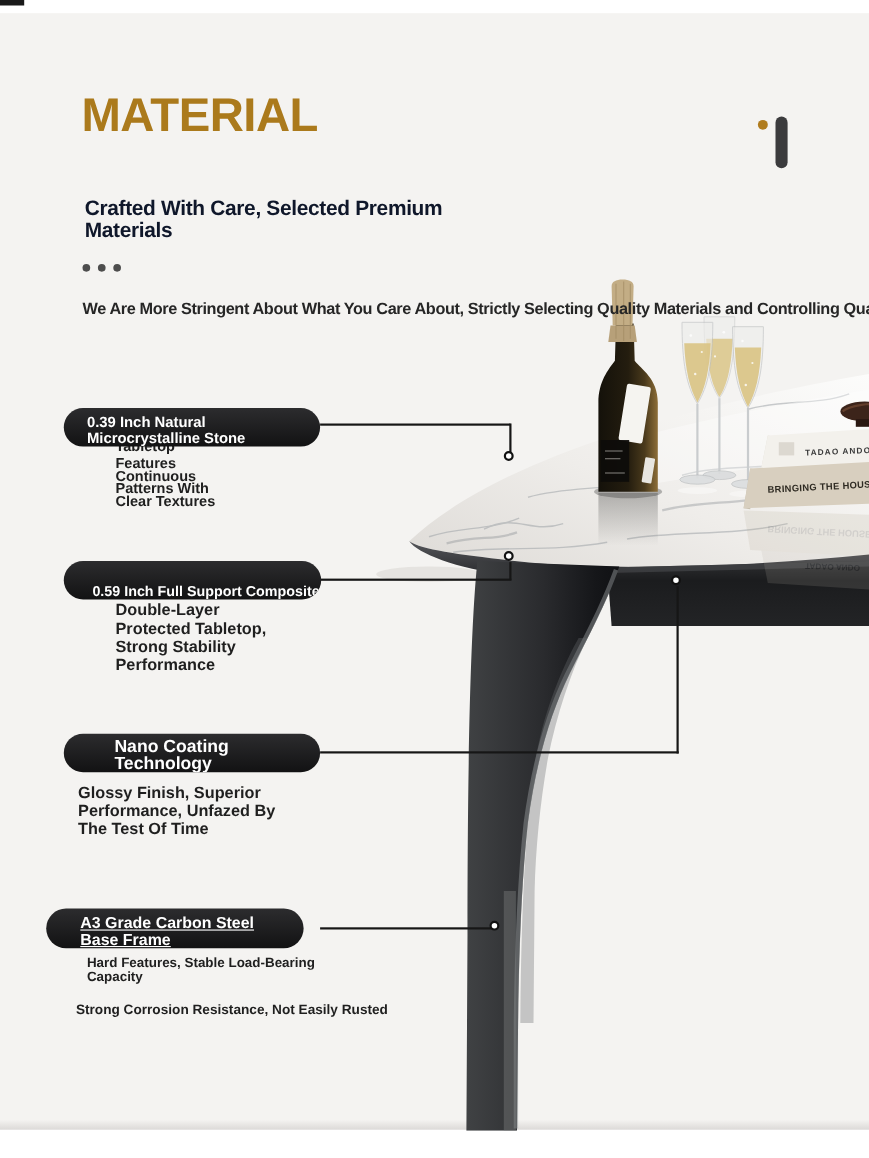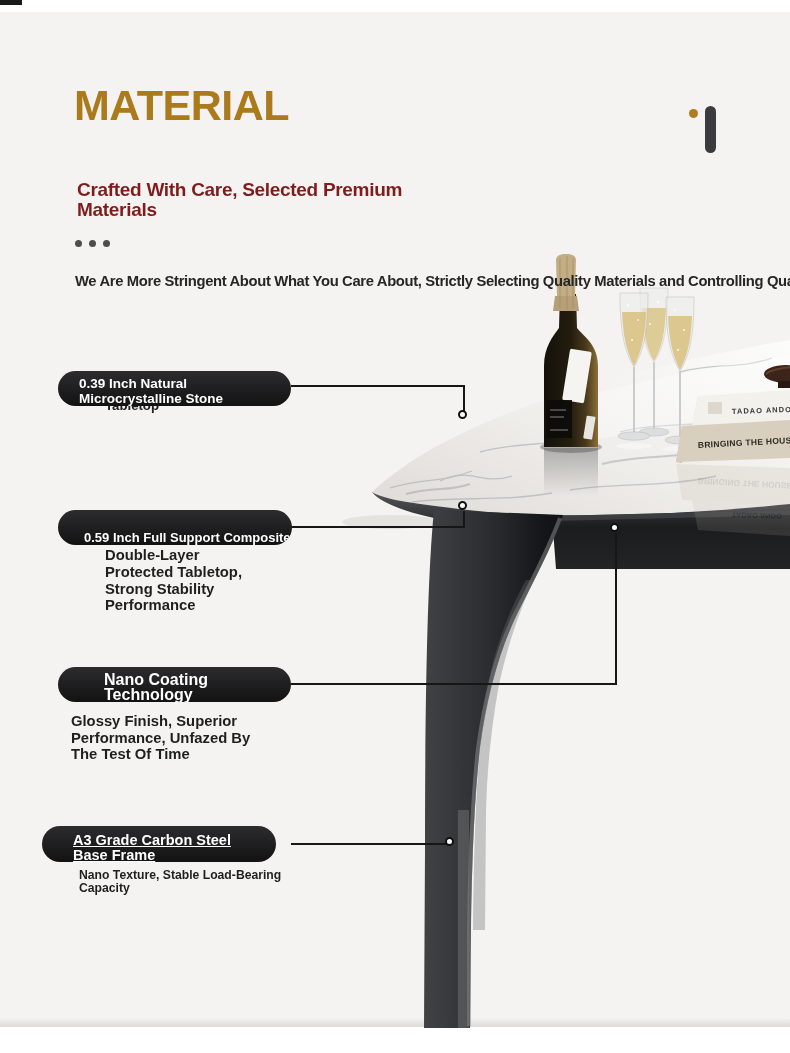--- a/index.html
+++ b/index.html
@@ -14,21 +14,21 @@
   .panel::after{content:"";position:absolute;left:0;bottom:0;width:100%;height:9px;
         background:linear-gradient(to bottom, rgba(0,0,0,0), rgba(90,85,80,0.16));}
   .corner-mark{position:absolute;left:0;top:0;width:22px;height:5px;background:#191919;z-index:5;}
 
   .title{position:absolute;left:74px;top:81px;font-size:43px;font-weight:700;color:var(--accent);
         letter-spacing:-0.5px;z-index:2;}
   .deco{position:absolute;left:688px;top:104px;z-index:2;width:40px;height:52px;}
   .gold-dot{position:absolute;left:1px;top:5px;width:9px;height:9px;border-radius:50%;background:#b07c1e;}
   .dark-bar{position:absolute;left:17px;top:2px;width:11px;height:47px;border-radius:6px;background:#3b3b3d;}
   .subtitle{position:absolute;left:77px;top:180px;width:430px;font-size:19px;font-weight:700;
-        color:#7f1d1d;line-height:20px;white-space:pre-line;letter-spacing:-0.3px;z-index:2;}
+        color:#0f172a;line-height:20px;white-space:pre-line;letter-spacing:-0.3px;z-index:2;}
   .dots{position:absolute;left:75px;top:240px;z-index:2;display:flex;gap:7px;}
   .dots i{width:7px;height:7px;border-radius:50%;background:#4d4d4d;display:block;}
   .tagline{position:absolute;left:75px;top:273px;font-size:14.8px;font-weight:700;color:#262626;
         letter-spacing:-0.35px;white-space:nowrap;z-index:2;}
 
   .pill{position:absolute;width:233px;height:35px;border-radius:18px;z-index:4;overflow:hidden;
         background:linear-gradient(#2c2c2e,#121213);color:var(--pill-text);display:flex;align-items:flex-end;}
   .pill span{display:block;font-weight:700;line-height:14.5px;white-space:pre-line;}
   #pill-0{left:58px;top:371px;} #pill-0 span{padding-left:21px;font-size:13.5px;}
   #pill-1{left:58px;top:510px;width:234px;} #pill-1 span{padding-left:26px;font-size:13px;white-space:nowrap;}
@@ -225,29 +225,34 @@
   <div class="pill" id="pill-2">
     <span>Nano Coating
 Technology</span>
   </div>
   <div class="pill" id="pill-3">
     <span>A3 Grade Carbon Steel
 Base Frame</span>
   </div>
 
   <div class="desc" id="desc-0-head">Tabletop</div>
+  <div class="desc" id="desc-0">Features
+Continuous
+Patterns With
+Clear Textures</div>
   <div class="desc" id="desc-1">Double-Layer
 Protected Tabletop,
 Strong Stability
 Performance</div>
   <div class="desc" id="desc-2">Glossy Finish, Superior
 Performance, Unfazed By
 The Test Of Time</div>
-  <div class="desc" id="desc-3">Nano Texture, Stable Load-Bearing
+  <div class="desc" id="desc-3">Hard Features, Stable Load-Bearing
 Capacity</div>
+  <div class="desc" id="desc-3-note">Strong Corrosion Resistance, Not Easily Rusted</div>
 
   <div class="hline" style="left:291px;top:385px;width:173px;"></div>
   <div class="vline" style="left:463px;top:385px;height:27px;"></div>
   <div class="marker" style="left:457.5px;top:409.5px;"></div>
 
   <div class="hline" style="left:291px;top:526px;width:174px;"></div>
   <div class="vline" style="left:463px;top:511px;height:16px;"></div>
   <div class="marker" style="left:457.5px;top:500.5px;"></div>
 
   <div class="hline" style="left:291px;top:683px;width:326px;"></div>

